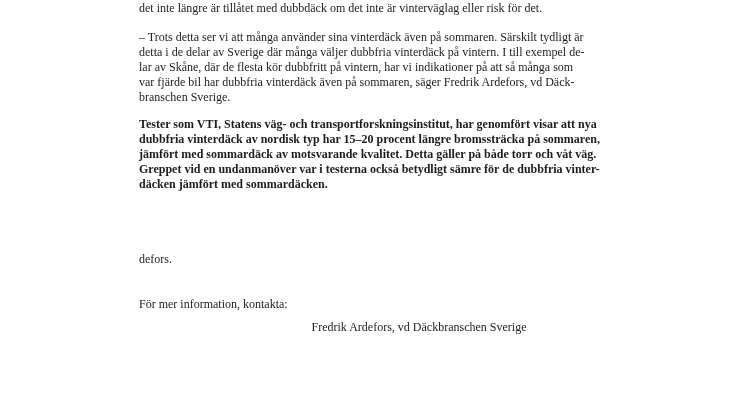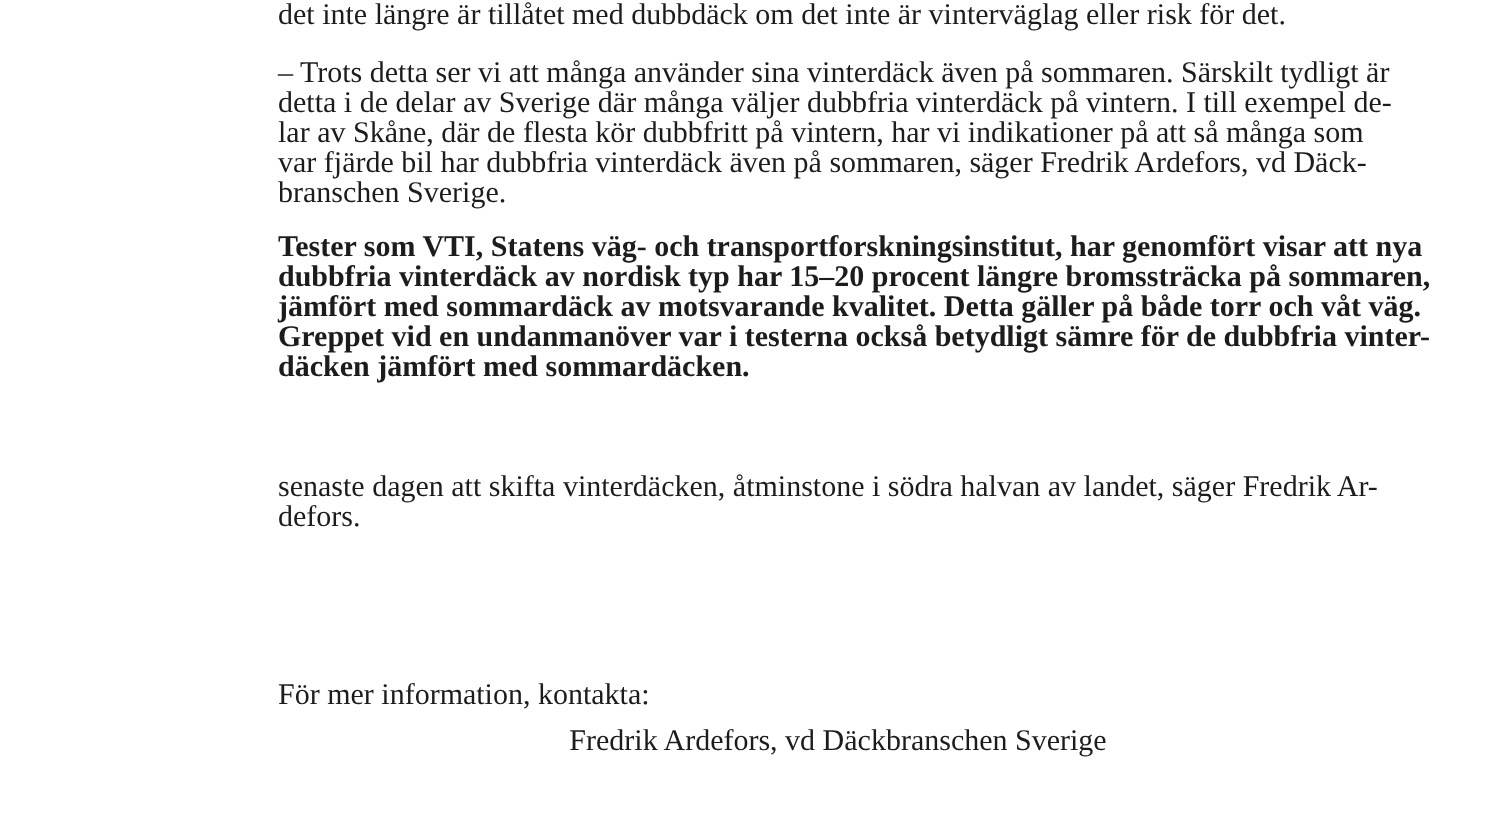--- a/index.html
+++ b/index.html
@@ -13,36 +13,36 @@
     position: relative;
     overflow: hidden;
     font-family: "Liberation Serif", "DejaVu Serif", serif;
     color: #1c1c1c;
   }
   .doc {
     position: absolute;
     left: 139px;
     top: 1px;
     width: 560px;
-    font-size: 15px;
+    font-size: 12px;
     line-height: 15px;
     white-space: nowrap;
   }
   .para { margin: 0; }
   .para-1 { margin-top: 0; }
   .para-2 { margin-top: 10px; }
   .para-3 { margin-top: 14px; }
   .para-4 { margin-top: 12px; font-weight: bold; }
   .para-5 { margin-top: 15px; }
-  .contact-heading { margin-top: 74px; }
+  .contact-heading { margin-top: 30px; }
   .contact-name { margin-top: 8px; text-align: center; }
 </style>
 </head>
 <body>
 
 <div class="doc">
   <div class="para para-1"><span>det inte längre är tillåtet med dubbdäck om det inte är vinterväglag eller risk för det.</span></div>
   <div class="para para-3"><span>– Trots detta ser vi att många använder sina vinterdäck även på sommaren. Särskilt tydligt är</span><br><span>detta i de delar av Sverige där många väljer dubbfria vinterdäck på vintern. I till exempel de-</span><br><span>lar av Skåne, där de flesta kör dubbfritt på vintern, har vi indikationer på att så många som</span><br><span>var fjärde bil har dubbfria vinterdäck även på sommaren, säger Fredrik Ardefors, vd Däck-</span><br><span>branschen Sverige.</span></div>
   <div class="para para-4"><span>Tester som VTI, Statens väg- och transportforskningsinstitut, har genomfört visar att nya</span><br><span>dubbfria vinterdäck av nordisk typ har 15–20 procent längre bromssträcka på sommaren,</span><br><span>jämfört med sommardäck av motsvarande kvalitet. Detta gäller på både torr och våt väg.</span><br><span>Greppet vid en undanmanöver var i testerna också betydligt sämre för de dubbfria vinter-</span><br><span>däcken jämfört med sommardäcken.</span></div>
-  <div class="para para-5"><br><br><span>senaste dagen att skifta vinterdäcken, åtminstone i södra halvan av landet, säger Fredrik Ar-</span><br><span>defors.</span></div>
+  <div class="para para-5"><br><br><br><span>defors.</span></div>
   <div class="para contact-heading">För mer information, kontakta:</div>
   <div class="para contact-name">Fredrik Ardefors, vd Däckbranschen Sverige</div>
 </div>
 
 </body></html>

